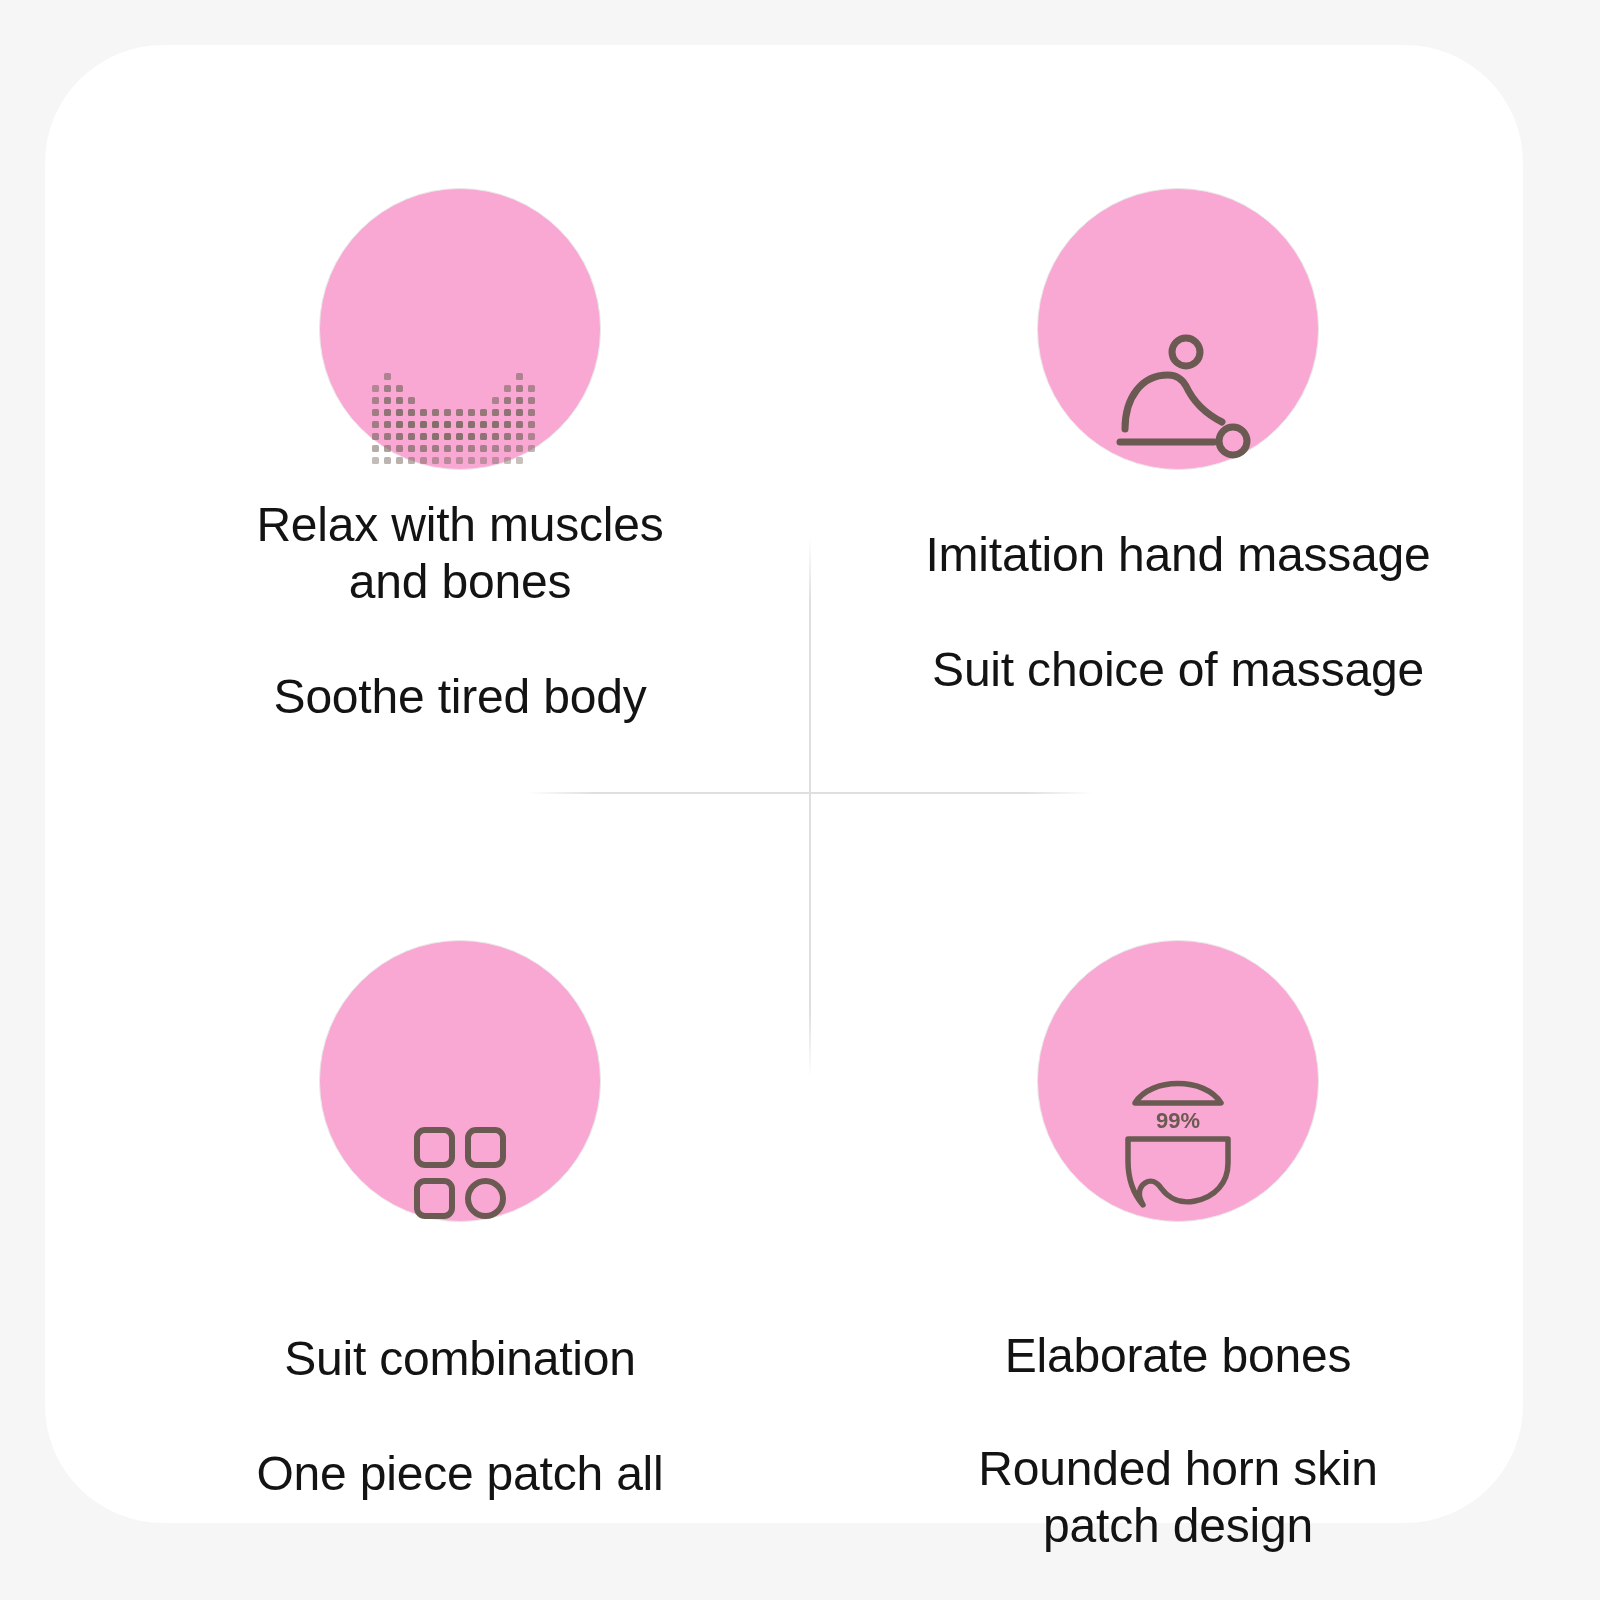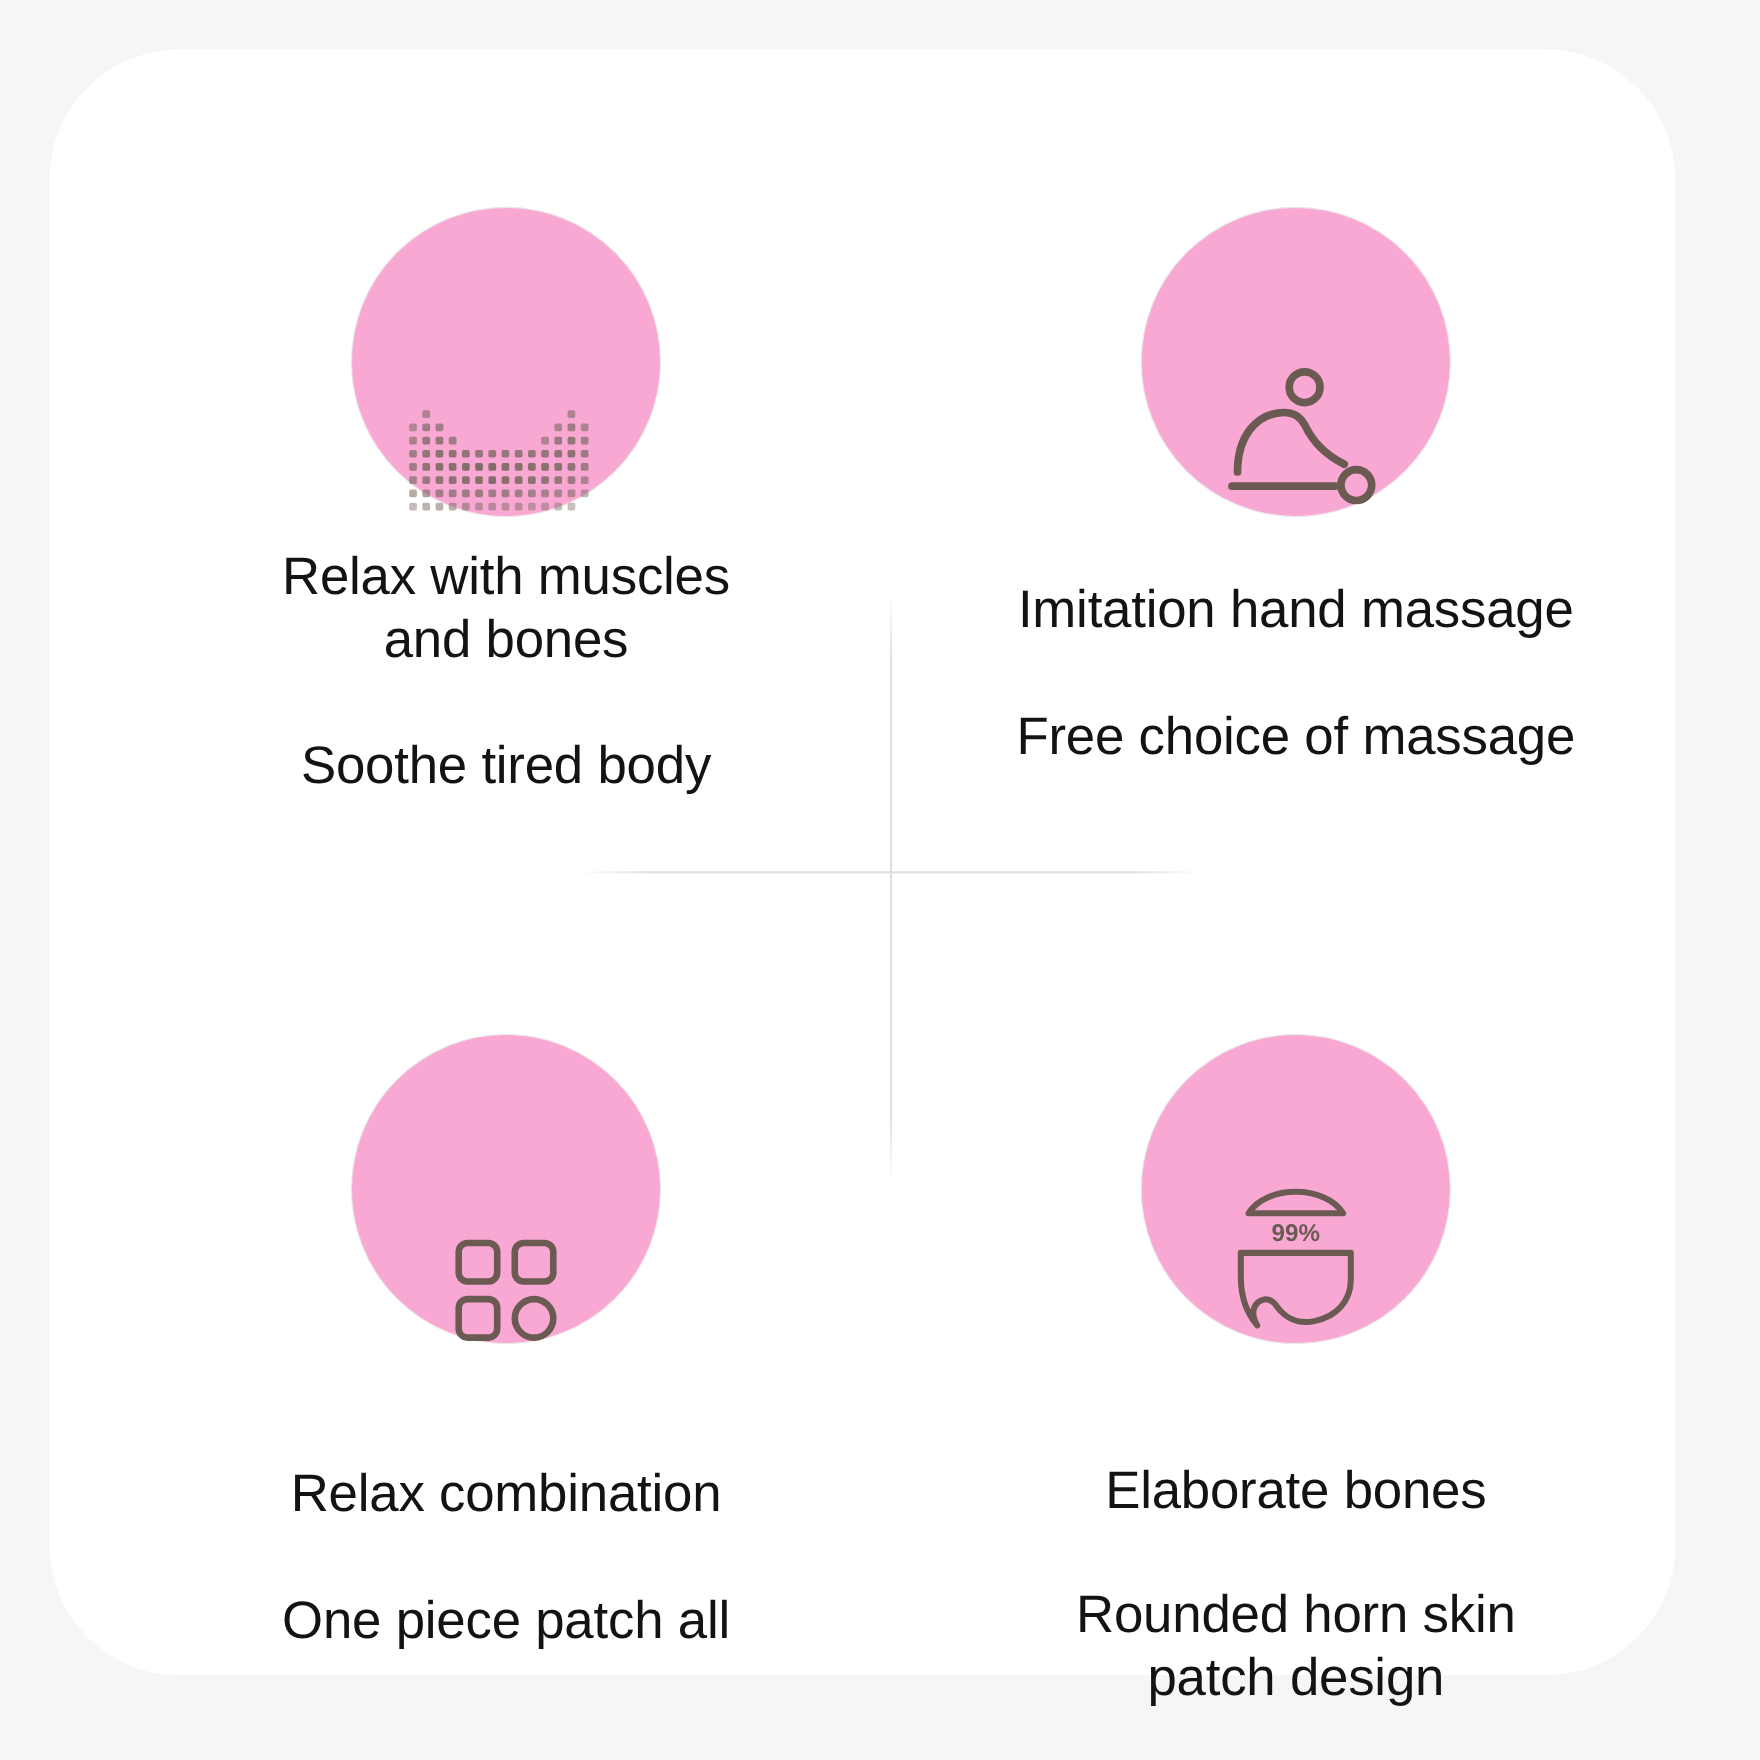--- a/index.html
+++ b/index.html
@@ -245,39 +245,39 @@
               <circle cx="88" cy="23" r="14"></circle>
               <path d="M27 100 C27 68, 44 46, 70 46 C78 46, 84 50, 88 57 C95 72, 108 85, 124 93"></path>
               <line x1="22" y1="113" x2="116" y2="113"></line>
               <circle cx="135" cy="112" r="14"></circle>
             </g>
           </svg>
         </span>
       </div>
       <div class="labels">
         <div class="label-primary">Imitation hand massage</div>
-        <div class="label-secondary">Free choice of massage</div>
+        <div class="label-secondary">Suit choice of massage</div>
       </div>
     </div>
 
     <div class="cell cell-bl">
       <div class="icon-circle">
         <span>
           <svg width="96" height="96" viewBox="0 0 96 96" aria-hidden="true">
             <g fill="none" stroke="#6b5a52" stroke-width="6">
               <rect x="5" y="5" width="35" height="35" rx="8"></rect>
               <rect x="56" y="5" width="35" height="35" rx="8"></rect>
               <rect x="5" y="56" width="35" height="35" rx="8"></rect>
               <circle cx="73.5" cy="73.5" r="17.5"></circle>
             </g>
           </svg>
         </span>
       </div>
       <div class="labels">
-        <div class="label-primary">Relax combination</div>
+        <div class="label-primary">Suit combination</div>
         <div class="label-secondary">One piece patch all</div>
       </div>
     </div>
 
     <div class="cell cell-br">
       <div class="icon-circle">
         <span>
           <svg width="150" height="150" viewBox="0 0 150 150" aria-hidden="true">
             <g fill="none" stroke="#6b5a52" stroke-width="5.5" stroke-linecap="round" stroke-linejoin="round">
 

